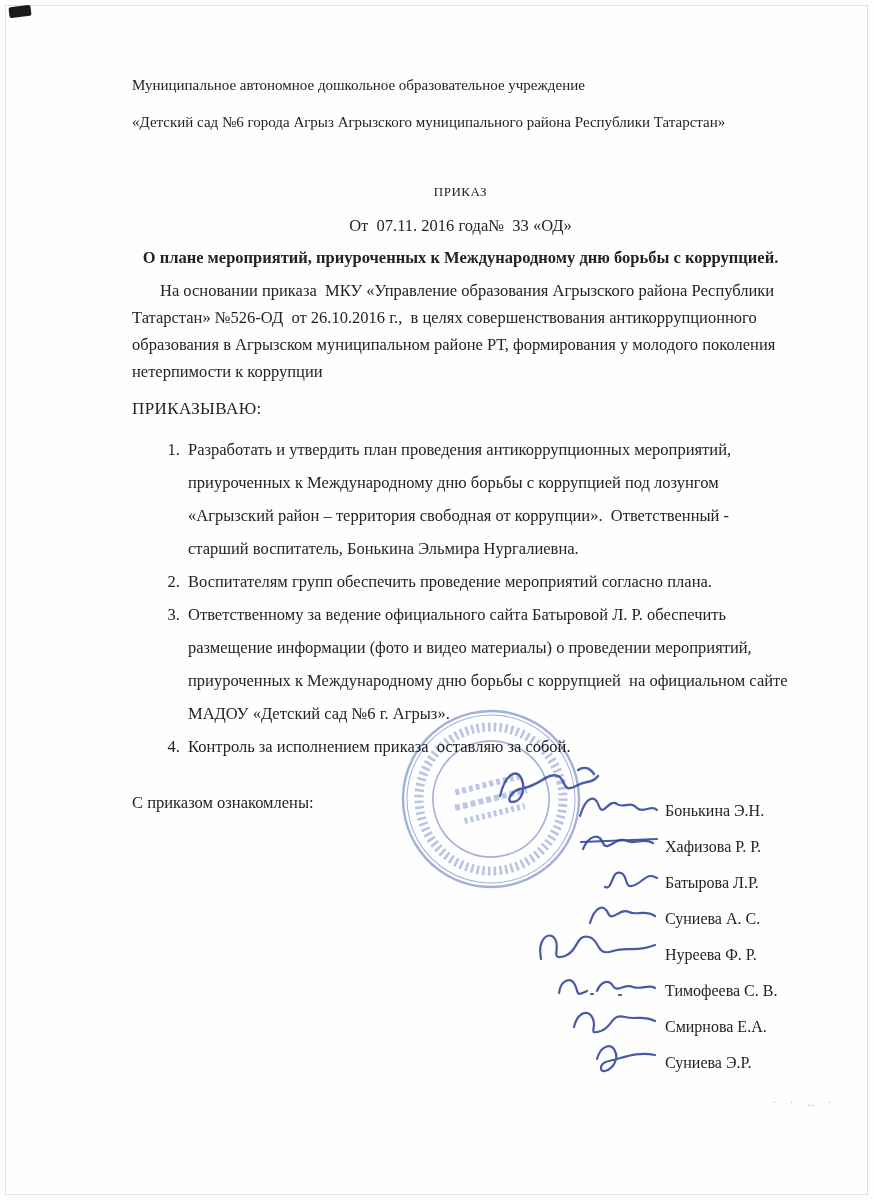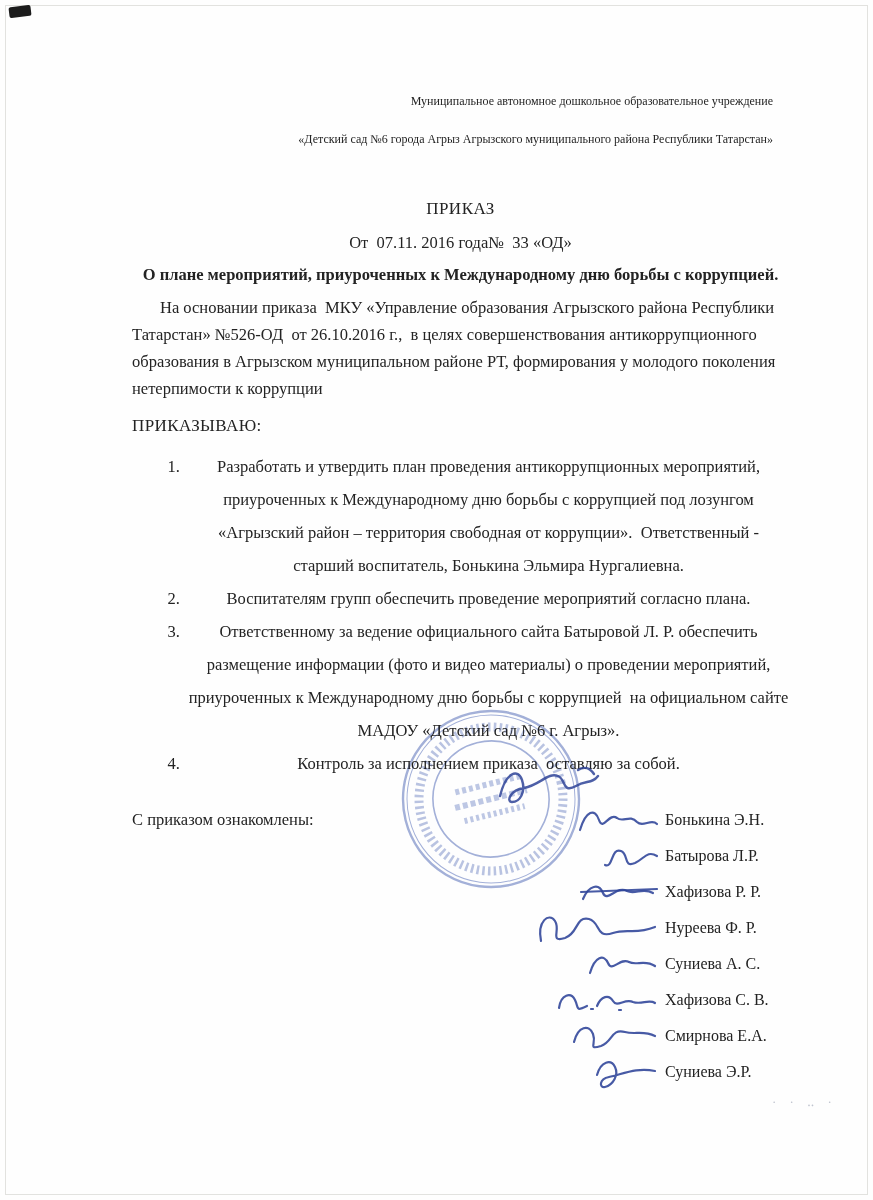--- a/index.html
+++ b/index.html
@@ -9,34 +9,34 @@
     margin:0 auto;
     background:#fefefe;
     font-family:"Liberation Serif", serif;
     color:#232323;
     overflow:hidden;
   }
   .scan-border{position:absolute;inset:5px;border:1px solid #e2e2df;pointer-events:none;}
   .corner-mark{position:absolute;top:6px;left:9px;width:22px;height:11px;background:#1c1c1c;transform:rotate(-7deg);border-radius:2px;}
   .content{position:relative;padding:74px 84px 0 132px;}
   .t{white-space:pre-wrap;}
-  .org p{margin:16px;text-align:right;font-size:12px;line-height:22px;white-space:nowrap;}
+  .org p{margin:0;text-align:left;font-size:15px;line-height:22px;white-space:nowrap;}
   .org p + p{margin-top:15px;}
-  .doc-title{margin:48px 0 0 0;text-align:center;font-size:17px;line-height:22px;font-weight:normal;letter-spacing:.5px;}
+  .doc-title{margin:48px 0 0 0;text-align:center;font-size:13px;line-height:22px;font-weight:normal;letter-spacing:.5px;}
   .meta-row{margin-top:12px;display:flex;justify-content:center;font-size:16.5px;line-height:22px;}
   .subject{margin:10px 0 0 0;font-size:16.5px;line-height:22px;font-weight:bold;text-align:center;}
   .preamble{margin:8px 0 0 0;font-size:16.5px;line-height:27px;text-indent:28px;}
   .decree-word{margin:12px 0 0 0;font-size:17px;line-height:24px;letter-spacing:.4px;}
-  ol.order-list{margin:12px 0 0 0;padding:0 0 0 52px;font-size:16.5px;line-height:33px;text-align:center;}
+  ol.order-list{margin:12px 0 0 0;padding:0 0 0 52px;font-size:16.5px;line-height:33px;}
   ol.order-list li{padding-left:4px;}
   .head-sign-row{margin-top:27px;display:flex;justify-content:space-between;align-items:baseline;font-size:16.5px;line-height:24px;}
   .ack-section{margin-top:22px;display:flex;justify-content:space-between;align-items:flex-start;}
   .ack-label{font-size:16.5px;line-height:24px;padding-top:6px;}
   .ack-list{width:320px;}
-  .ack-row{display:flex;justify-content:flex-end;align-items:center;height:36px;}
+  .ack-row{display:flex;justify-content:flex-end;align-items:flex-end;height:36px;}
   .ack-name{width:124px;font-size:16px;line-height:20px;margin-left:4px;}
   .sig path{stroke:#2e4398;stroke-width:2.2;fill:none;stroke-linecap:round;opacity:.88;}
   .sig{flex:0 0 auto;}
   .head-sig{position:absolute;left:492px;top:762px;}
   .head-sig path{stroke:#2e4398;stroke-width:2.4;fill:none;stroke-linecap:round;opacity:.85;}
   .stamp{position:absolute;left:396px;top:704px;opacity:.48;transform:rotate(-14deg);mix-blend-mode:multiply;}
   .stamp *{stroke:#3f5bb0;fill:none;}
   .pencil-marks{position:absolute;left:772px;top:1092px;color:#c0c4cf;font-size:13px;letter-spacing:5px;}
 </style>
 </head>
@@ -79,55 +79,55 @@
       <div class="ack-list">
 
         <div class="ack-row">
           <svg class="sig" width="86" height="30" viewBox="0 0 86 30">
             <path d="M5 25 C11 5 20 3 24 15 C28 27 34 7 42 13 C48 18 55 9 62 17 C68 23 76 13 82 19"></path>
           </svg>
           <span class="ack-name t">Бонькина Э.Н.</span>
         </div>
 
         <div class="ack-row">
+          <svg class="sig" width="84" height="30" viewBox="0 0 84 30">
+            <path d="M6 22 C12 8 22 6 26 16 C30 26 40 8 50 14 C58 18 66 10 76 16"></path>
+            <path d="M4 15 L80 12"></path>
+          </svg>
+          <span class="ack-name t">Хафизова Р. Р.</span>
+        </div>
+
+        <div class="ack-row">
           <svg class="sig" width="64" height="30" viewBox="0 0 64 30">
             <path d="M8 24 C16 28 14 6 24 10 C32 13 26 27 38 22 C47 18 50 9 60 15"></path>
           </svg>
           <span class="ack-name t">Батырова Л.Р.</span>
         </div>
 
         <div class="ack-row">
-          <svg class="sig" width="84" height="30" viewBox="0 0 84 30">
-            <path d="M6 22 C12 8 22 6 26 16 C30 26 40 8 50 14 C58 18 66 10 76 16"></path>
-            <path d="M4 15 L80 12"></path>
+          <svg class="sig" width="76" height="30" viewBox="0 0 76 30">
+            <path d="M5 24 C10 7 19 5 23 14 C27 24 35 8 44 13 C51 17 60 10 70 17"></path>
           </svg>
-          <span class="ack-name t">Хафизова Р. Р.</span>
+          <span class="ack-name t">Суниева А. С.</span>
         </div>
 
         <div class="ack-row">
           <svg class="sig" width="126" height="38" viewBox="0 0 126 38">
             <path d="M6 32 C2 12 14 3 20 12 C26 21 14 34 30 29 C44 24 40 7 54 10 C66 13 60 30 78 24 C92 19 100 26 120 18"></path>
           </svg>
           <span class="ack-name t">Нуреева Ф. Р.</span>
         </div>
 
         <div class="ack-row">
-          <svg class="sig" width="76" height="30" viewBox="0 0 76 30">
-            <path d="M5 24 C10 7 19 5 23 14 C27 24 35 8 44 13 C51 17 60 10 70 17"></path>
-          </svg>
-          <span class="ack-name t">Суниева А. С.</span>
-        </div>
-
-        <div class="ack-row">
           <svg class="sig" width="108" height="32" viewBox="0 0 108 32">
             <path d="M6 24 C8 10 18 8 22 16 C26 24 22 28 34 22"></path>
             <path d="M44 22 C48 12 56 10 60 17 C64 24 72 14 80 18 C88 21 96 15 102 19"></path>
             <path d="M38 25 L40 25 M66 26 L68 26"></path>
           </svg>
-          <span class="ack-name t">Хафизова С. В.</span>
+          <span class="ack-name t">Тимофеева С. В.</span>
         </div>
 
         <div class="ack-row">
           <svg class="sig" width="92" height="32" viewBox="0 0 92 32">
             <path d="M5 22 C9 6 20 4 24 14 C28 24 18 30 32 26 C44 22 42 8 56 12 C66 15 74 10 86 16"></path>
           </svg>
           <span class="ack-name t">Смирнова Е.А.</span>
         </div>
 
         <div class="ack-row">

